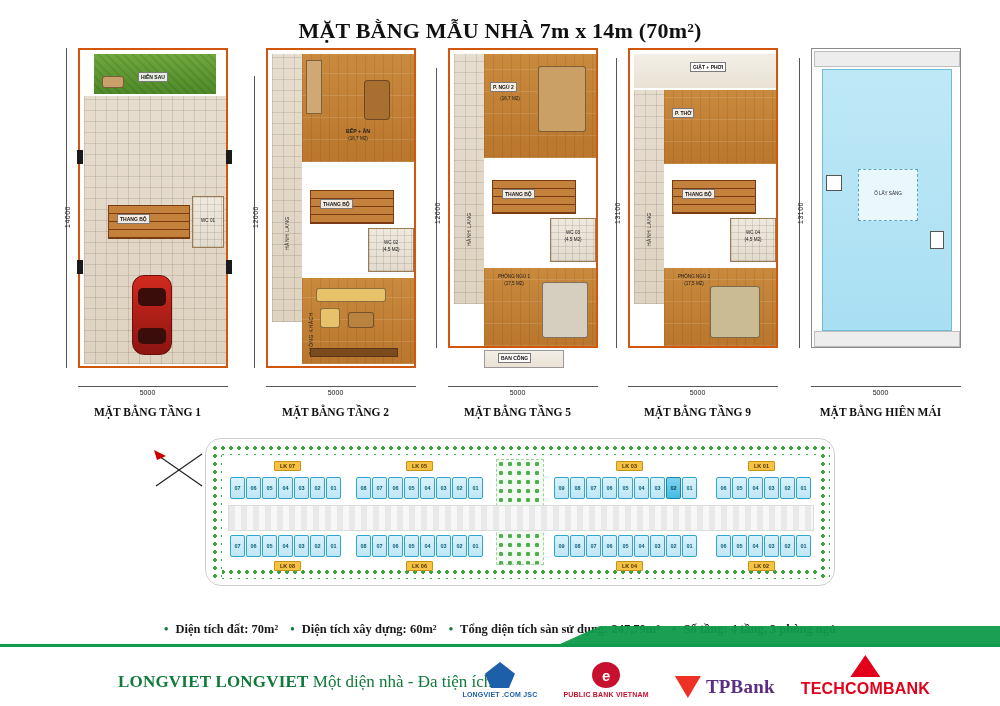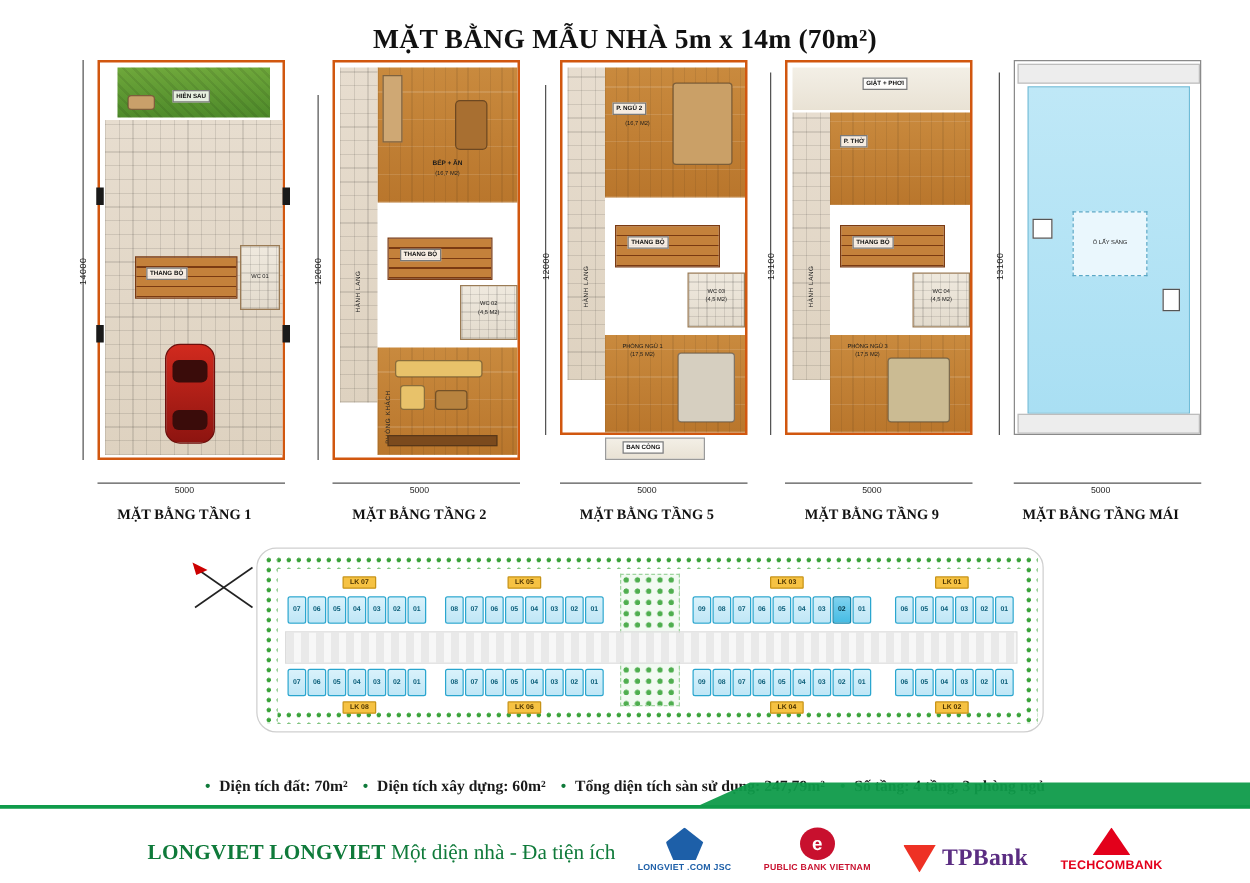--- a/index.html
+++ b/index.html
@@ -262,21 +262,21 @@
   }
   .tcb-mark {
     width: 30px; height: 22px;
     background: #e3001b;
     clip-path: polygon(50% 0, 100% 100%, 0 100%);
   }
 </style>
 </head>
 <body>
 
-<div class="title">MẶT BẰNG MẪU NHÀ 5m x 14m (70m²)</div>
+<div class="title">MẶT BẰNG MẪU NHÀ 7m x 14m (70m²)</div>
 
 <div class="plans">
 
   <div class="plan" style="left:12px; width:175px;">
     <div class="frame" style="left:18px; width:150px; height:320px; border:2px solid #d1570f;">
 
       <div class="room floor-grass" style="left:14px; top:4px; width:122px; height:40px;"></div>
       <div class="chip" style="left:58px; top:22px;">HIÊN SAU</div>
       <div class="furn" style="left:22px; top:26px; width:22px; height:12px; background:#c9a06a; border-radius:3px;"></div>
 
@@ -406,21 +406,21 @@
       <div class="room" style="left:2px; top:282px; width:146px; height:16px; background:#ededed; border:1px solid #bdbdbd;"></div>
       <div class="room" style="left:46px; top:120px; width:60px; height:52px; background:#eaf7fd; border:1px dashed #5aa8c6;"></div>
       <div class="lbl small" style="left:52px; top:142px; width:48px;">Ô LẤY SÁNG</div>
       <div class="room" style="left:14px; top:126px; width:16px; height:16px; background:#fff; border:1px solid #555;"></div>
       <div class="room" style="left:118px; top:182px; width:14px; height:18px; background:#fff; border:1px solid #555;"></div>
     </div>
     <div class="dimline-v" style="left:6px; top:10px; height:290px;"></div>
     <div class="dim-v" style="left:4px; top:176px;">13100</div>
     <div class="dimline-h" style="left:18px; top:338px; width:150px;"></div>
     <div class="dim-h" style="left:0; top:341px;">5000</div>
-    <div class="caption" style="top:358px;">MẶT BẰNG TẦNG MÁI</div>
+    <div class="caption" style="top:358px;">MẶT BẰNG HIÊN MÁI</div>
   </div>
 </div>
 
 <div class="compass">
   <svg width="60" height="46" viewBox="0 0 60 46">
     <line x1="6" y1="8" x2="52" y2="40" stroke="#222" stroke-width="1.3"></line>
     <line x1="52" y1="8" x2="6" y2="40" stroke="#222" stroke-width="1.3"></line>
     <path d="M4 4 L16 10 L7 14 Z" fill="#c00"></path>
   </svg>
 </div>
@@ -555,15 +555,15 @@
   <div class="logo">
     <div class="mark pb-mark">e</div>
     <div class="txt" style="color:#c8102e; font-size:7px;">PUBLIC BANK VIETNAM</div>
   </div>
   <div class="logo" style="display:flex; align-items:center; gap:5px;">
     <div class="mark tp-mark" style="margin:0;"></div>
     <div class="txt" style="color:#5b2d82; font-size:19px; font-family:'Liberation Serif',serif;">TPBank</div>
   </div>
   <div class="logo">
     <div class="mark tcb-mark"></div>
-    <div class="txt" style="color:#e3001b; font-size:10px;">TECHCOMBANK</div>
+    <div class="txt" style="color:#e3001b; font-size:16px;">TECHCOMBANK</div>
   </div>
 </div>
 
 </body></html>

